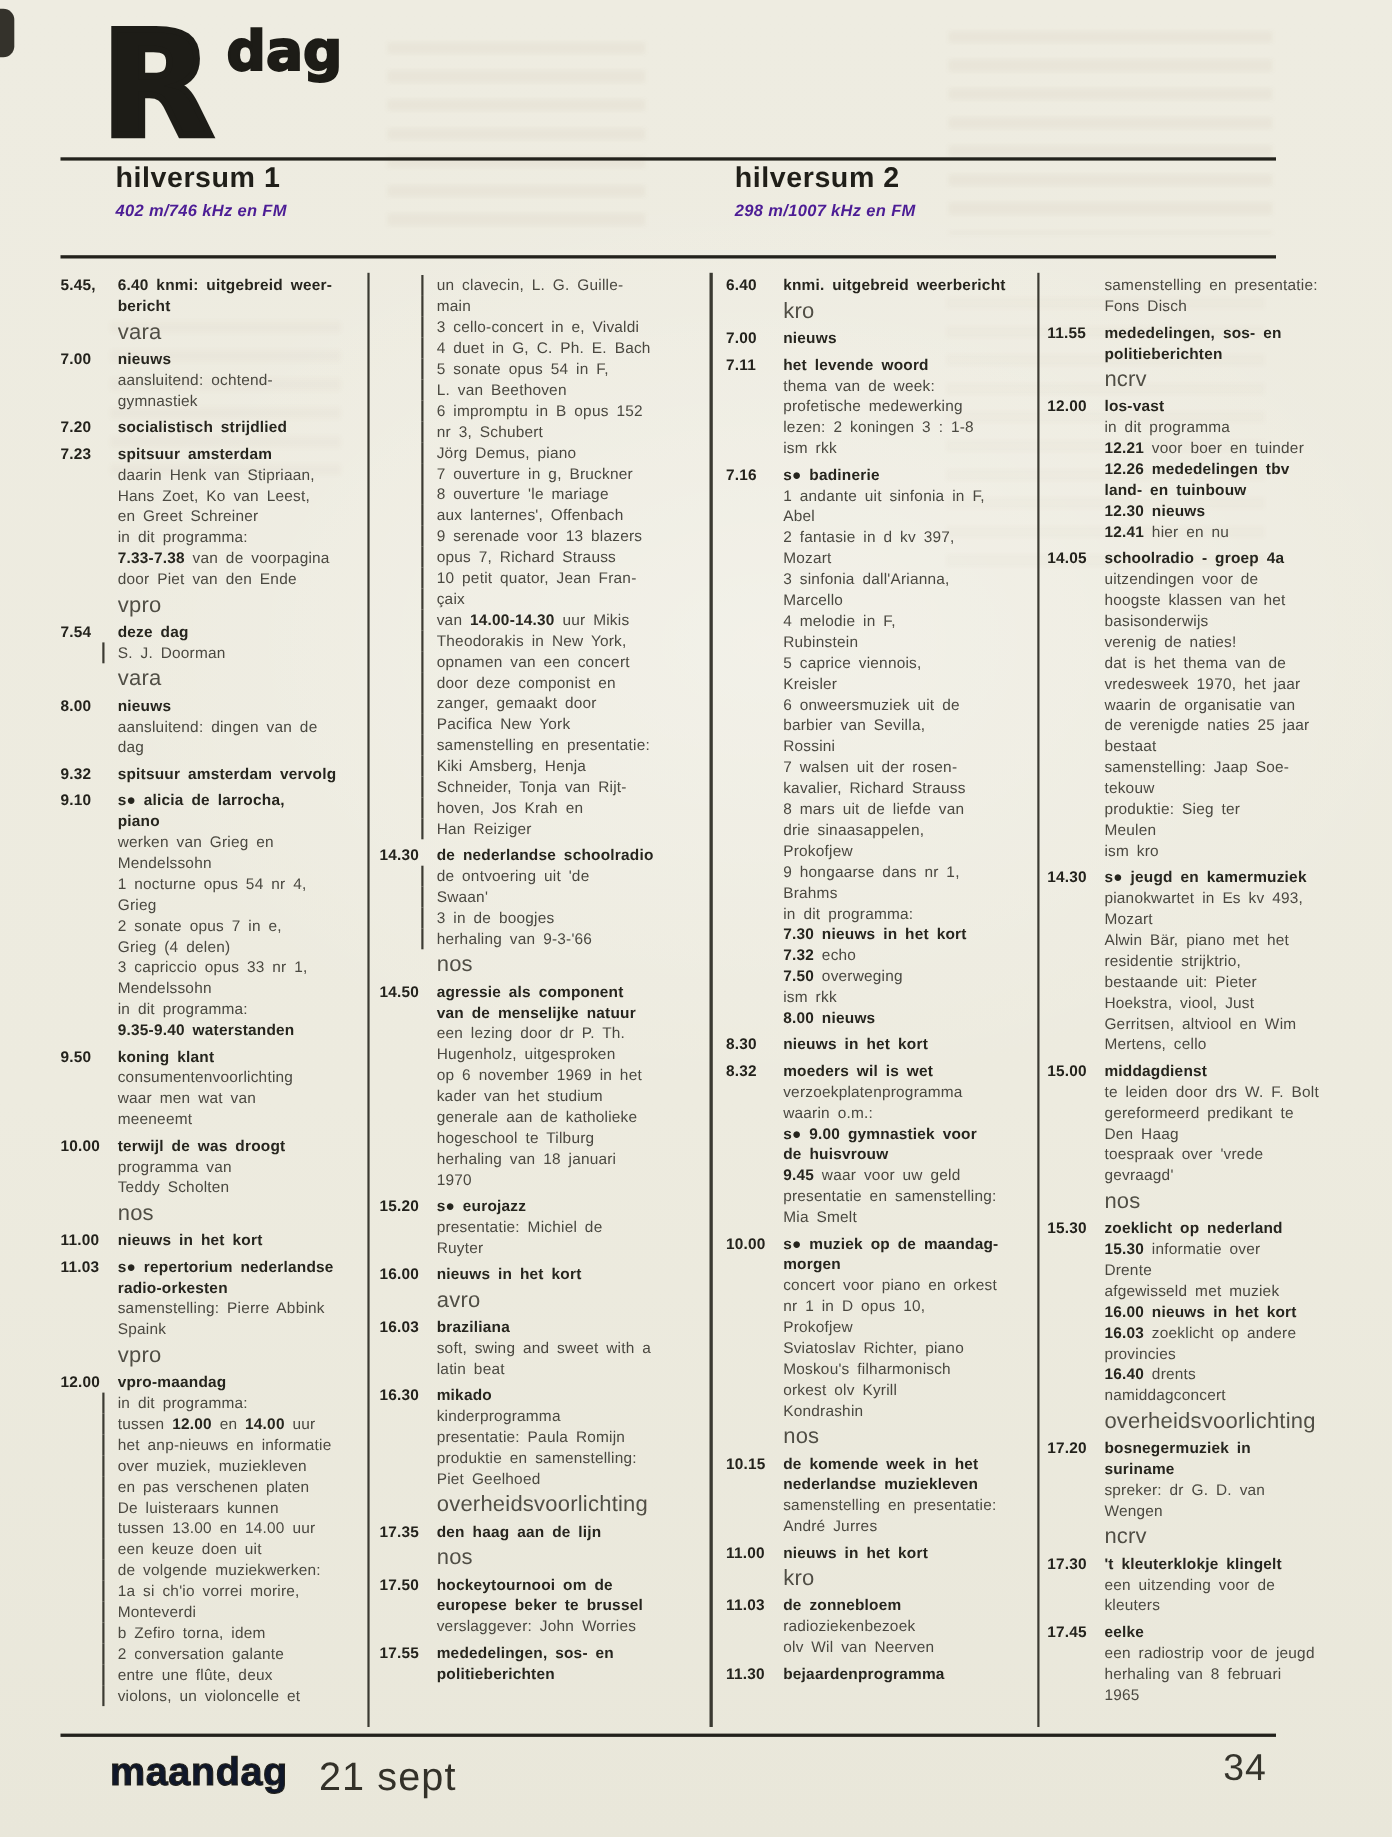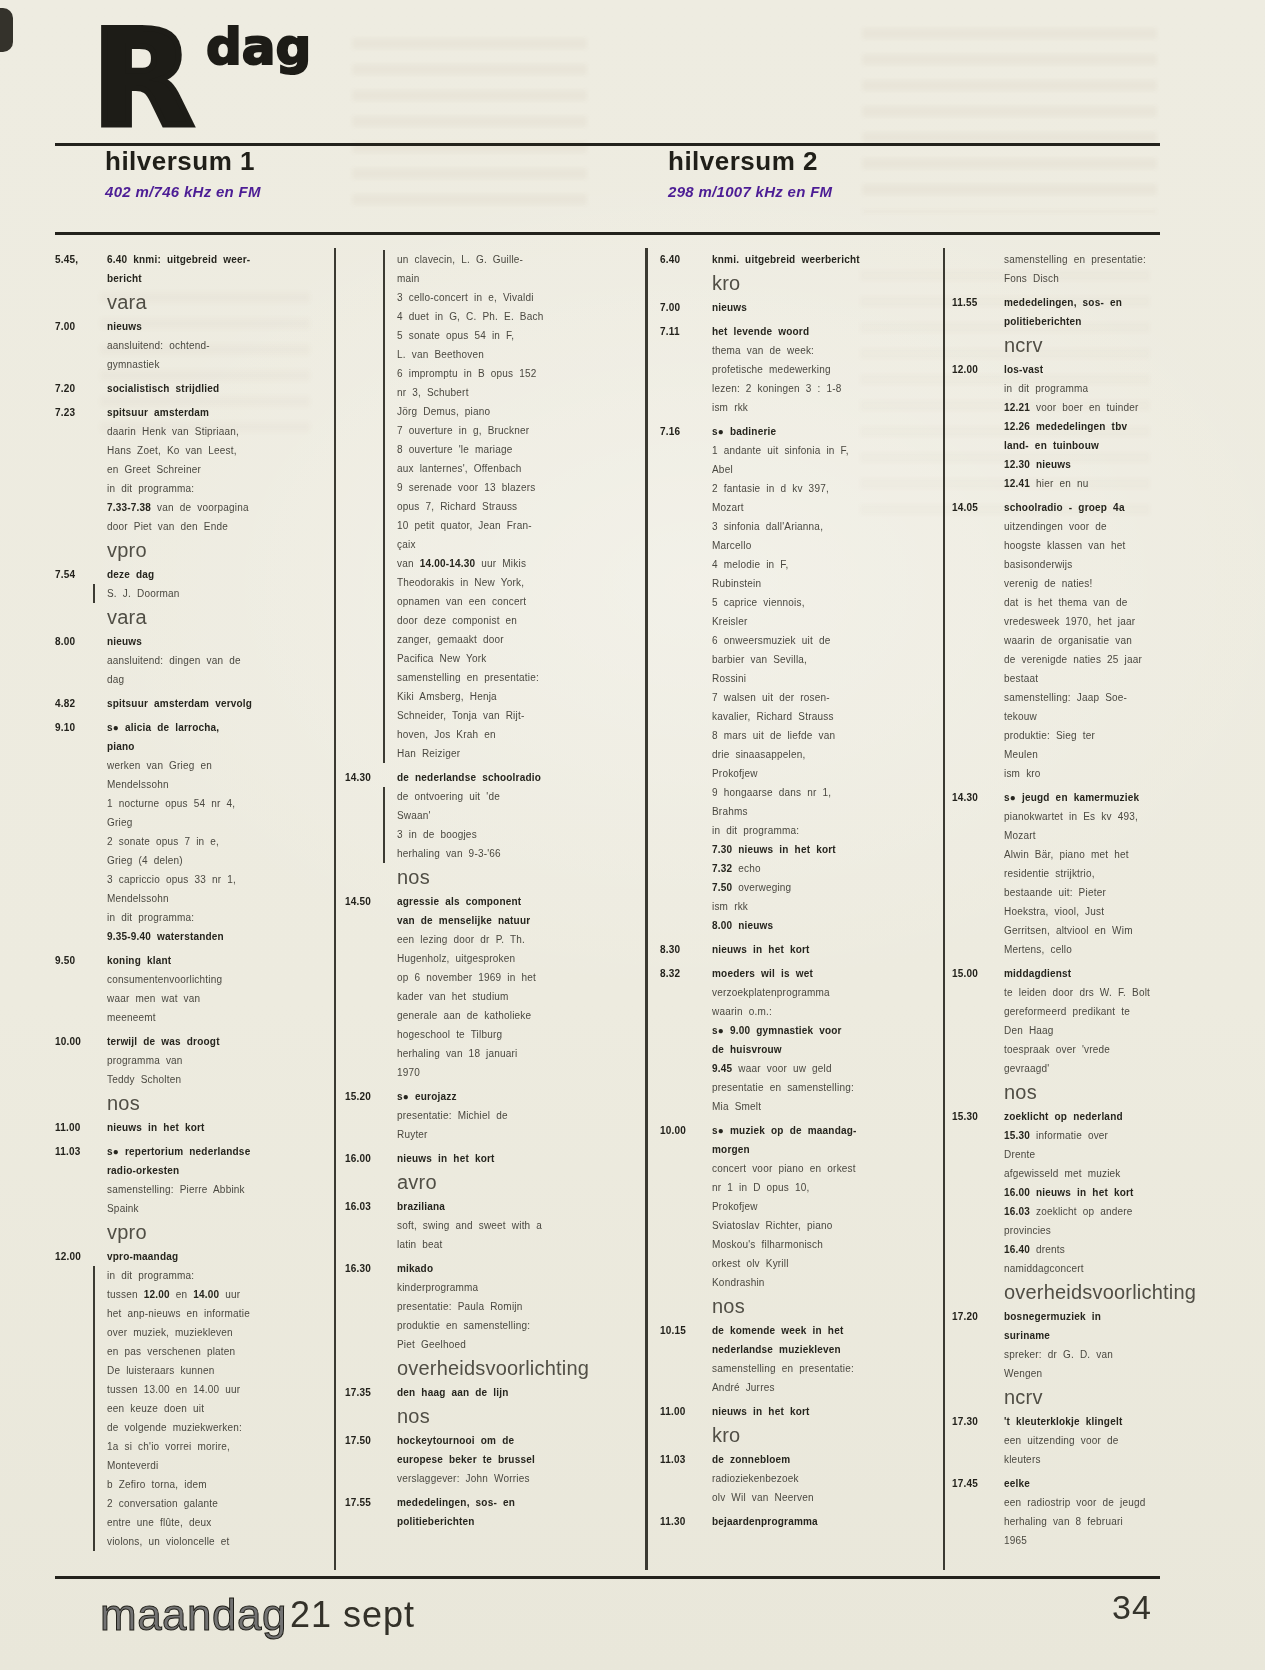--- a/index.html
+++ b/index.html
@@ -49,34 +49,34 @@
 
   
   .col{position:absolute;top:250px;}
   #col1{left:55px;width:285px;}
   #col2{left:345px;width:285px;}
   #col3{left:660px;width:280px;}
   #col4{left:952px;width:305px;}
   .vdiv{position:absolute;top:248px;height:1322px;width:2px;background:#3b3a32;}
   .vd1{left:334px;} .vd2{left:645px;width:3px;} .vd3{left:943px;}
 
-  .entry{position:relative;padding-left:52px;margin-top:5px;font-size:10px;line-height:19px;}
+  .entry{position:relative;padding-left:52px;margin-top:5px;font-size:14px;line-height:19px;}
   .col > .entry:first-child, .col > .network:first-child{margin-top:0;}
   .entry .time{
     position:absolute;left:0;top:0;font-weight:700;color:#23221c;letter-spacing:.2px;
   }
   .line{position:relative;white-space:nowrap;word-spacing:3px;letter-spacing:.2px;color:#4a4840;}
   .line .b, .line.bold{font-weight:700;color:#26251e;}
   .line.bar::before{
     content:"";position:absolute;left:-14px;top:0;bottom:0;width:2px;background:#3c3b33;
   }
   .network{padding-left:52px;margin-top:5px;font-size:20px;line-height:19px;color:#504e45;word-spacing:3px;letter-spacing:.2px;}
 
   
-  .footer-day{position:absolute;left:100px;top:1590px;font-size:44px;font-weight:400;color:#737373;-webkit-text-stroke:1px #1f1e18;letter-spacing:.5px;}
+  .footer-day{position:absolute;left:100px;top:1590px;font-size:36px;font-weight:700;color:#0f172a;-webkit-text-stroke:1px #1f1e18;letter-spacing:.5px;}
   .footer-date{position:absolute;left:290px;top:1594px;font-size:36px;font-weight:400;color:#333129;letter-spacing:1px;}
   .page-number{position:absolute;left:1112px;top:1588px;font-size:34px;font-weight:400;color:#35342c;letter-spacing:1px;}
 </style>
 </head>
 <body>
 
 <div class="page">
 
   <div class="ghost g1"></div>
   <div class="ghost g2"></div>
@@ -134,21 +134,21 @@
         <div class="line bar"><span>S. J. Doorman</span></div>
       </div>
       <div class="network">vara</div>
       <div class="entry">
         <span class="time">8.00</span>
         <div class="line bold"><span>nieuws</span></div>
         <div class="line"><span>aansluitend: dingen van de</span></div>
         <div class="line"><span>dag</span></div>
       </div>
       <div class="entry">
-        <span class="time">4.82</span>
+        <span class="time">9.32</span>
         <div class="line bold"><span>spitsuur amsterdam vervolg</span></div>
       </div>
       <div class="entry">
         <span class="time">9.10</span>
         <div class="line bold"><span>s● alicia de larrocha,</span></div>
         <div class="line bold"><span>piano</span></div>
         <div class="line"><span>werken van Grieg en</span></div>
         <div class="line"><span>Mendelssohn</span></div>
         <div class="line"><span>1 nocturne opus 54 nr 4,</span></div>
         <div class="line"><span>Grieg</span></div>

